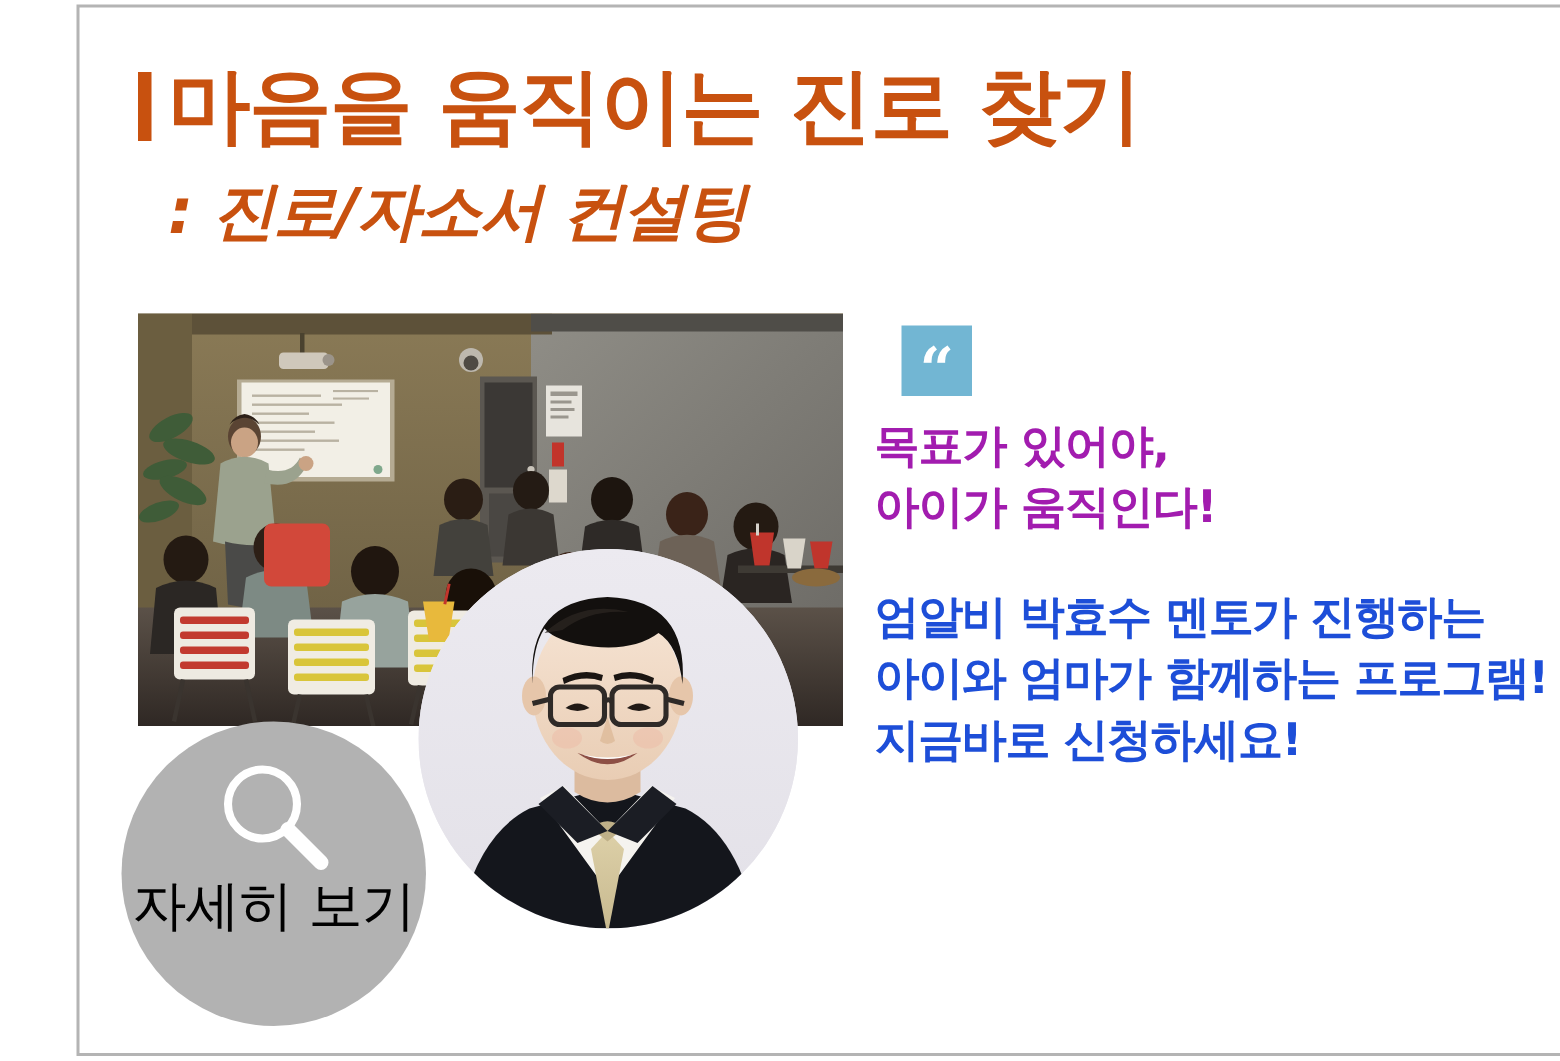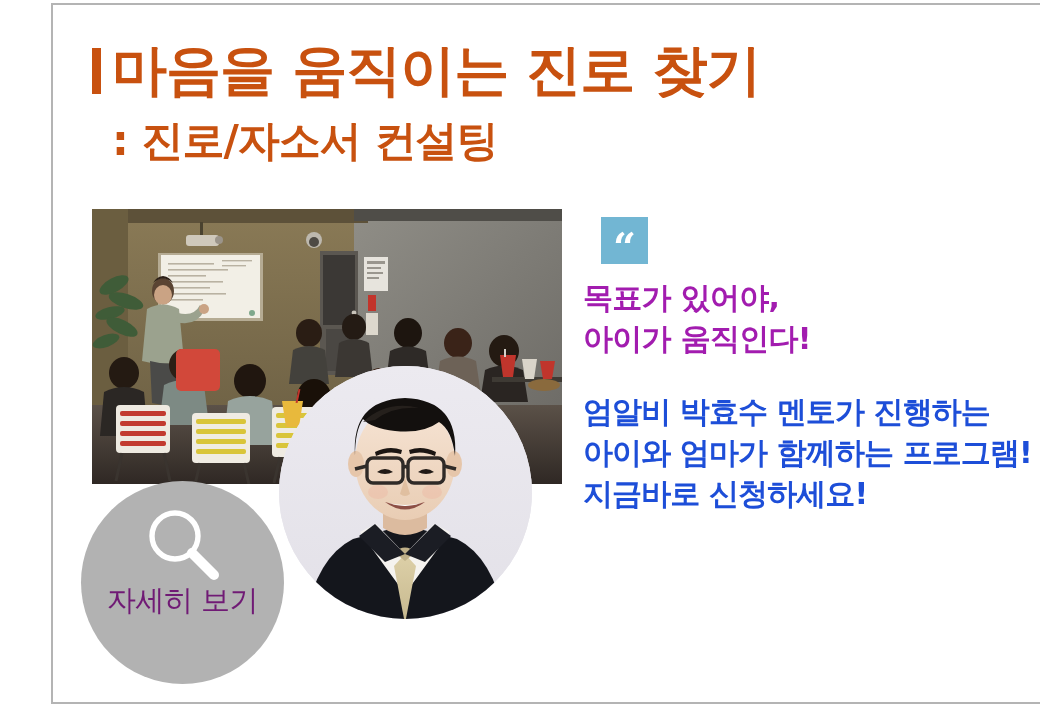--- a/index.html
+++ b/index.html
@@ -53,20 +53,21 @@
   }
   .subheadline {
     position: absolute;
     left: 64px;
     top: 113px;
     color: #c8510f;
     font-size: 42px;
     font-weight: bold;
     letter-spacing: -1px;
     white-space: nowrap;
+    font-style: italic;
   }
 
   
   .classroom-photo {
     position: absolute;
     left: 44px;
     top: 209px;
     width: 470px;
     height: 275px;
     overflow: hidden;
@@ -105,22 +106,22 @@
     transform: translateX(-50%);
     width: 78px;
     height: 76px;
   }
   .detail-button .detail-label {
     position: absolute;
     left: 0;
     right: 0;
     top: 102px;
     text-align: center;
-    color: #701a75;
-    font-size: 29px;
+    color: #000000;
+    font-size: 36px;
     font-weight: normal;
     line-height: 1.23;
     letter-spacing: -0.5px;
   }
 
   
   .quote-mark {
     position: absolute;
     left: 553px;
     top: 217px;

